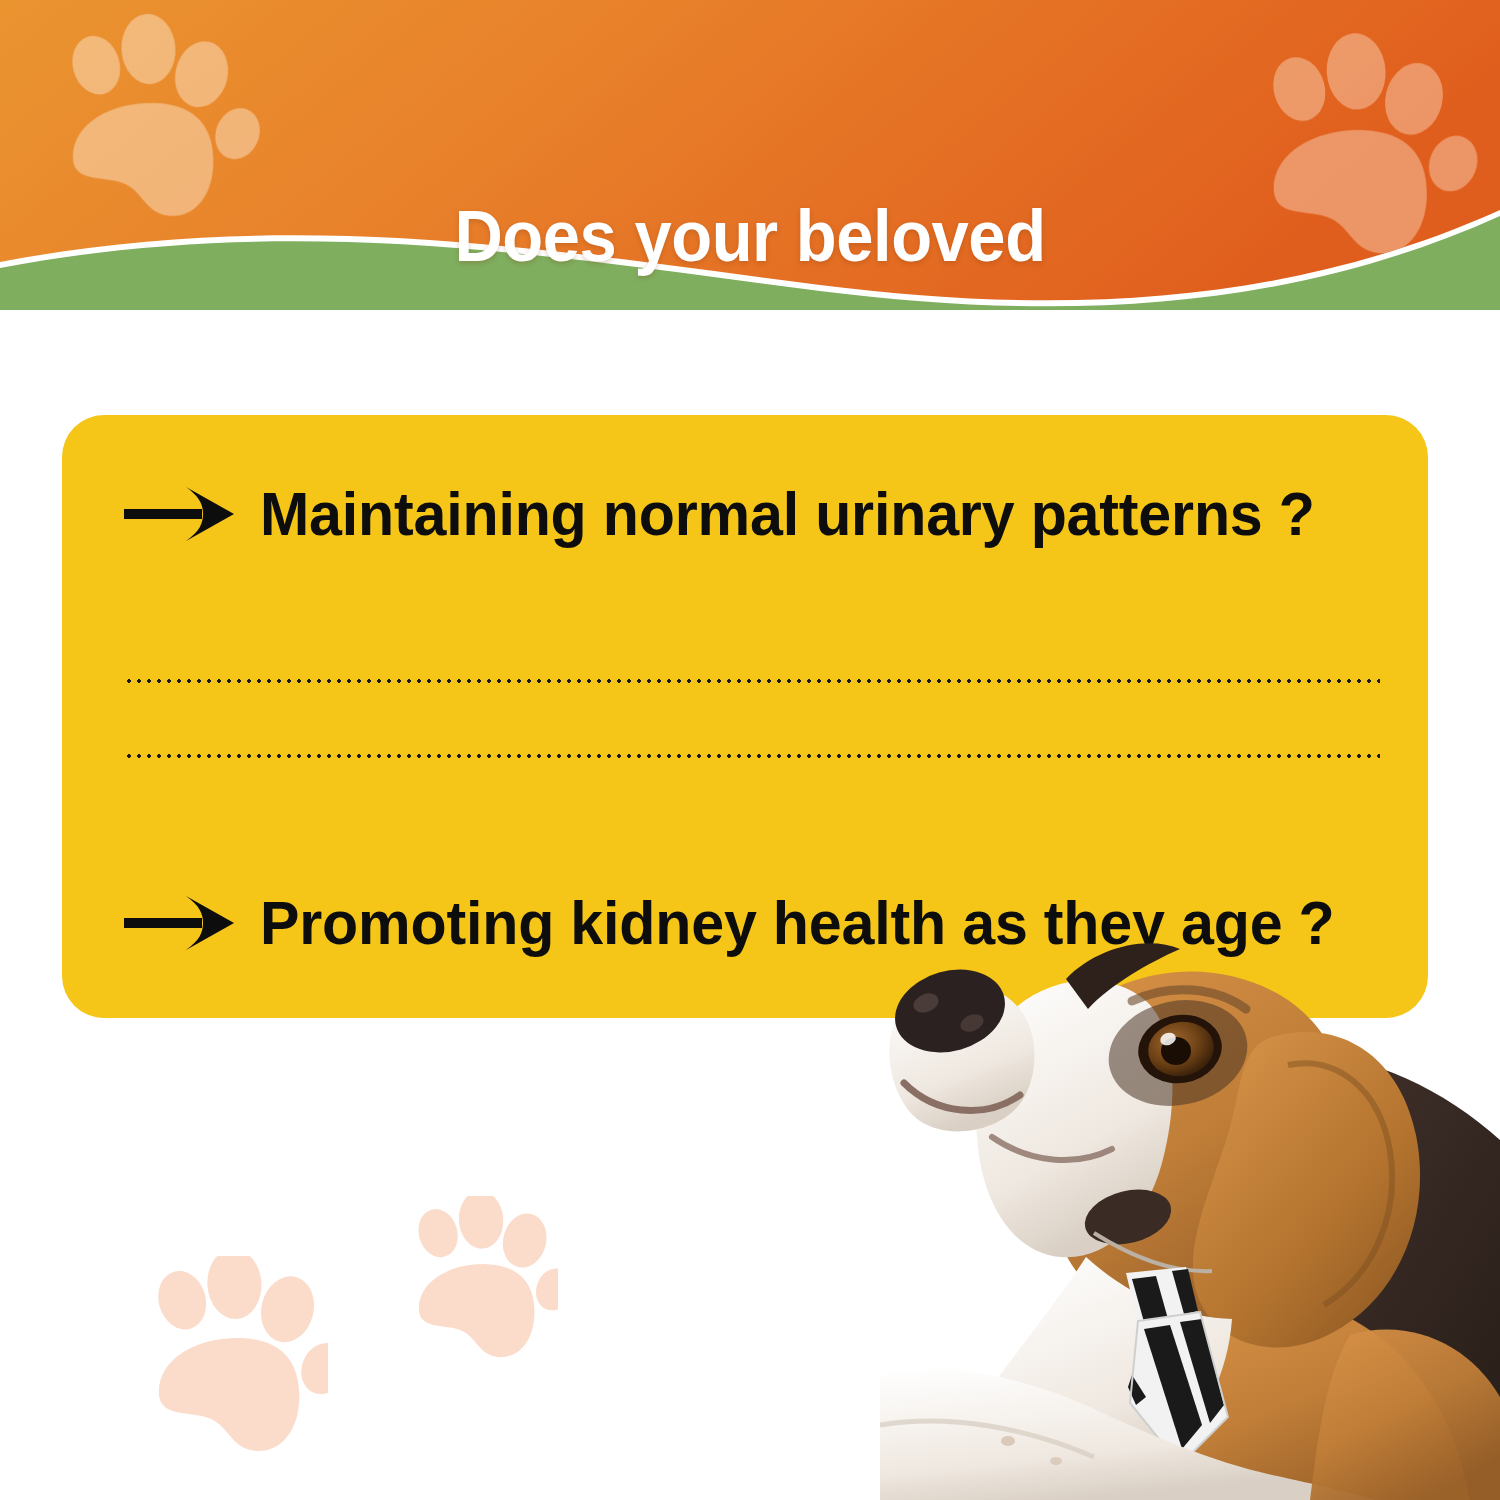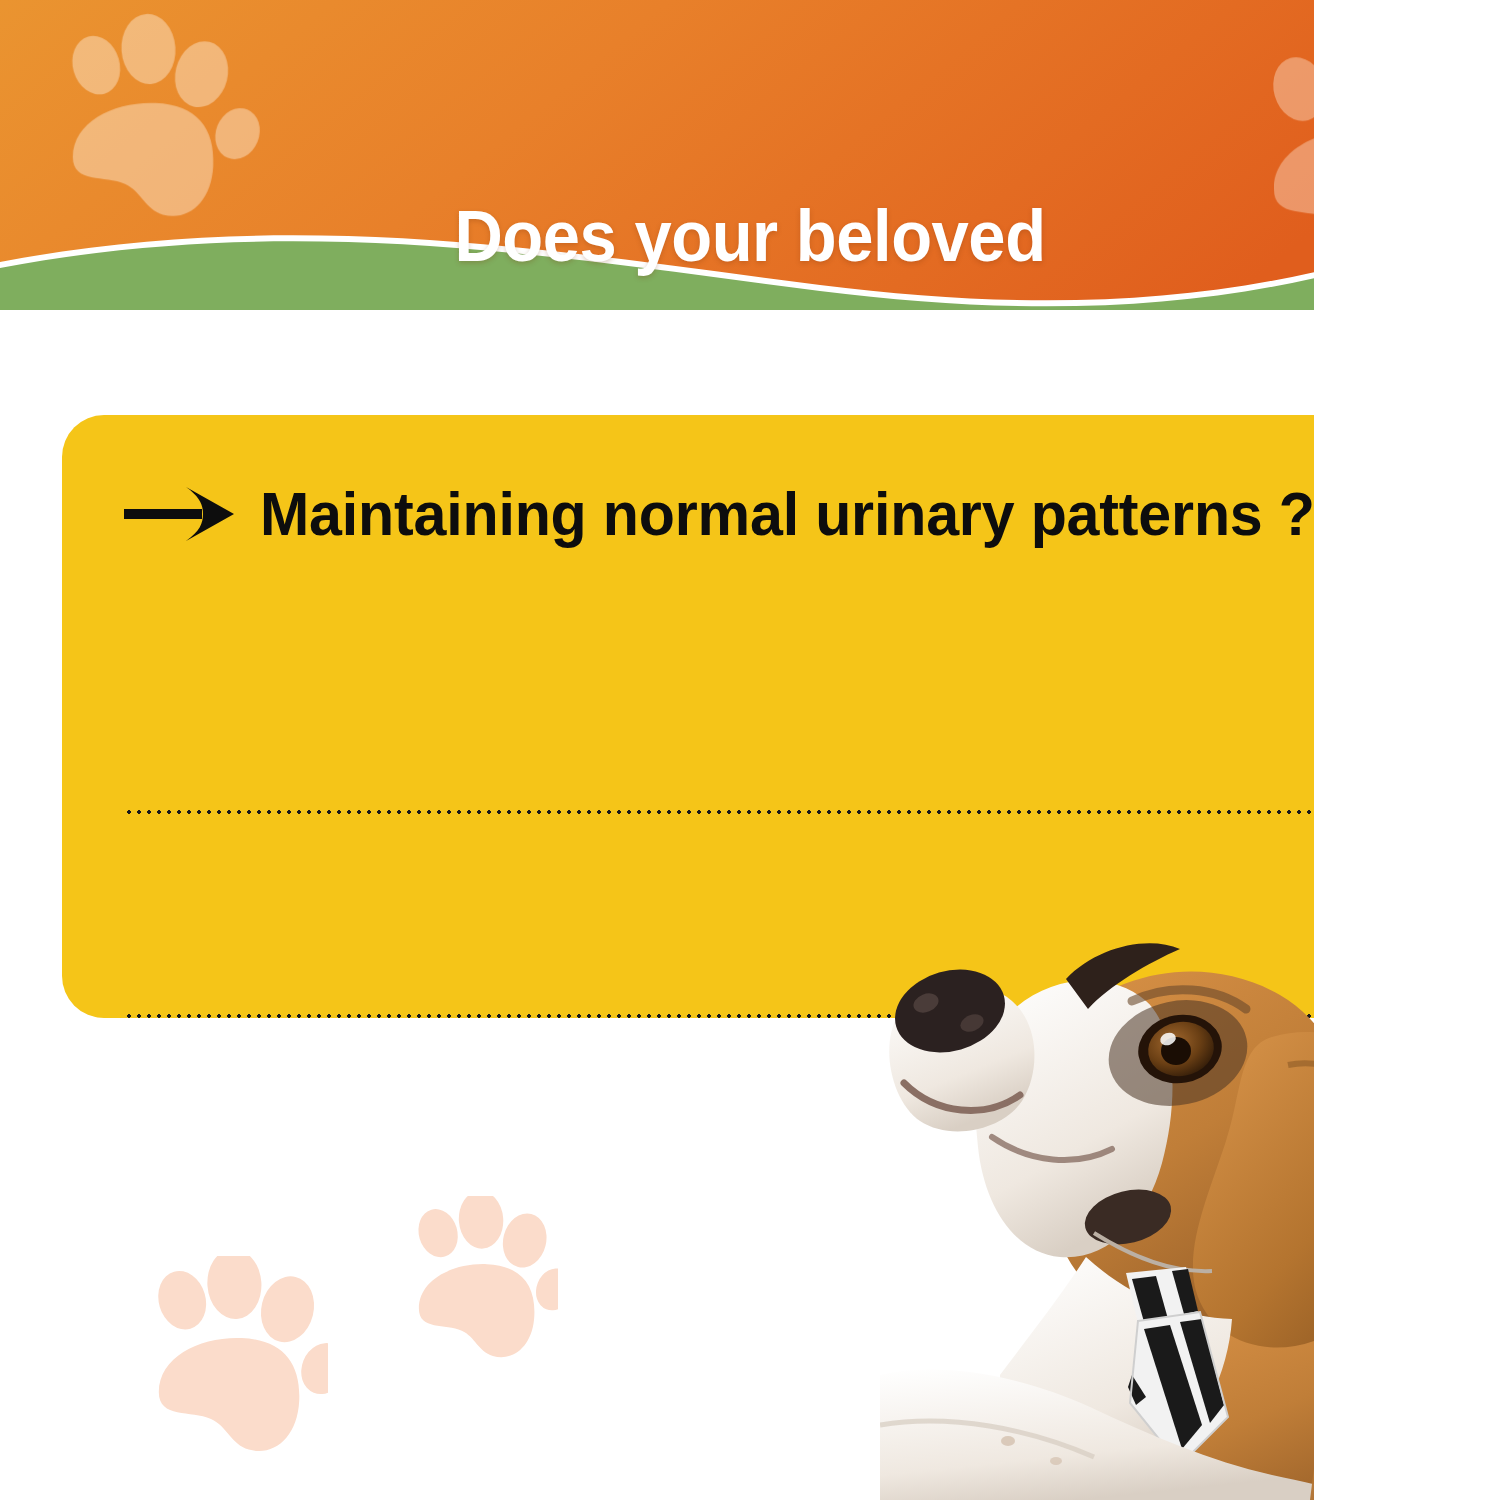--- a/index.html
+++ b/index.html
@@ -2,21 +2,21 @@
 <html><head>
 <meta charset="utf-8">
 <style>
   html, body {
     margin: 0;
     padding: 0;
     background: #ffffff;
   }
   #poster {
     position: relative;
-    width: 1314px;
+    width: 1500px;
     height: 1500px;
     background: #ffffff;
     overflow: hidden;
     font-family: "Liberation Sans", "DejaVu Sans", sans-serif;
   }
 
   
   .header-wrap {
     position: absolute;
     left: 0;
@@ -201,20 +201,27 @@
           <path d="M62,2 L110,29 L62,56 C76,46 79,38 79,29 C79,20 76,12 62,2 Z" fill="#0d0d0d"></path>
         </svg>
         <span class="item-text">Maintaining normal urinary patterns ?</span>
       </div>
 
       <div class="divider"></div>
 
 
       <div class="divider"></div>
 
+      <div class="item i2">
+        <svg class="arrow-icon" viewBox="0 0 112 58">
+          <rect x="0" y="24" width="78" height="10" fill="#0d0d0d"></rect>
+          <path d="M62,2 L110,29 L62,56 C76,46 79,38 79,29 C79,20 76,12 62,2 Z" fill="#0d0d0d"></path>
+        </svg>
+        <span class="item-text">Promoting kidney health as they age ?</span>
+      </div>
 
     </div>
   </div>
 
   <div class="dog-wrap">
     <svg class="dog-svg" width="620" height="595" viewBox="0 0 620 595">
       <defs>
         <linearGradient id="tanG" x1="0" y1="0" x2="0.6" y2="1">
           <stop offset="0%" stop-color="#D99247"></stop>
           <stop offset="55%" stop-color="#C07E38"></stop>

